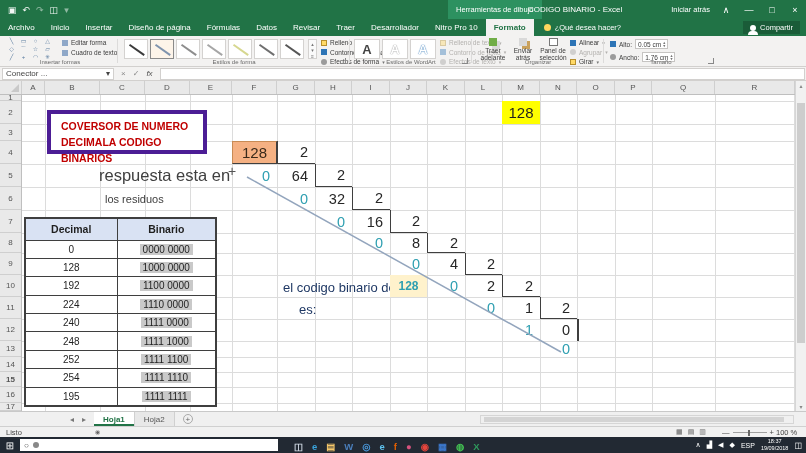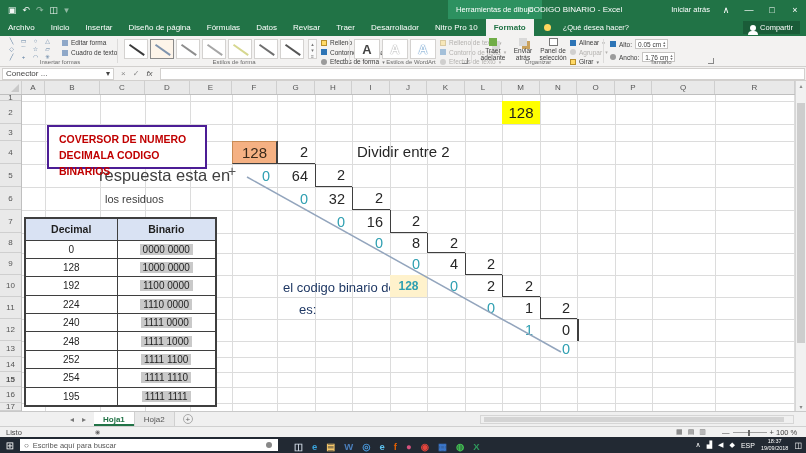--- a/index.html
+++ b/index.html
@@ -15,21 +15,21 @@
   .doc-title{position:absolute;left:528px;top:0;height:19px;display:flex;align-items:center;font-size:8px;white-space:nowrap}
   .tb-right{position:absolute;right:4px;top:0;height:19px;display:flex;align-items:center;gap:9px}
   .signin{font-size:7.5px}
   .wb{font-size:9px;width:14px;text-align:center;cursor:default}
 
   
   .tabrow{position:absolute;left:0;top:19px;width:806px;height:17px;background:#217346;display:flex;align-items:flex-end;font-size:8px;color:#fff}
   #ribbon-tabs{display:flex;height:100%;align-items:stretch}
   .rtab{display:flex;align-items:center;padding:0 8px;white-space:nowrap}
   .rtab.active{background:#f3f2f1;color:#217346;font-weight:700}
-  .help-item{display:flex;align-items:center;gap:12px;margin-left:10px;font-size:7.5px;height:100%}
+  .help-item{display:flex;align-items:center;gap:4px;margin-left:10px;font-size:7.5px;height:100%}
   .bulb{width:7px;height:7px;border-radius:50%;background:#ffd75e}
   .share-btn{position:absolute;right:6px;bottom:2px;display:flex;align-items:center;gap:4px;background:#1a5c38;padding:2px 7px;font-size:7.5px}
   .person{width:6px;height:6px;border-radius:50%;background:#fff;position:relative}
   .person:after{content:"";position:absolute;left:-2px;top:6px;width:10px;height:4px;border-radius:5px 5px 0 0;background:#fff}
 
   
   .ribbon{position:absolute;left:0;top:36px;width:806px;height:31px;background:#f3f2f1;border-bottom:1px solid #d2d0ce;font-size:6.5px;color:#3b3b3b}
   .rsep{position:absolute;top:3px;bottom:3px;width:1px;background:#dcdbda}
   .glabel{position:absolute;bottom:1px;width:100%;text-align:center;font-size:6px;color:#6a6a6a;white-space:nowrap}
   .rgroup{position:absolute;top:0;height:100%}
@@ -99,21 +99,21 @@
   .cell.dividend{background:#F5B183;border:1px solid #c88b55;border-right:1.5px solid #3f3f3f;border-bottom:1.5px solid #3f3f3f;justify-content:center;padding:0;font-size:15px;color:#3a2a1a}
   .cell.hl-yellow{background:#FFFF00;justify-content:center;padding:0;font-size:15px;color:#1f1f1f}
   .cell.hl-pale{background:#FFF2CC;justify-content:center;padding:0;font-size:12px;font-weight:700;color:#2E9FB1}
   .stext{position:absolute;white-space:nowrap;z-index:3}
   #heading{left:318px;top:7px;font-size:15.5px;color:#1F3864}
   #divide{left:357px;top:48px;font-size:15px;color:#262626}
   #resp1{left:99px;top:71px;font-size:16.5px;color:#404040}
   #resp2{left:105px;top:98px;font-size:11px;color:#404040}
   #reslbl{left:283px;top:185px;font-size:13px;color:#1F3864}
   #eslbl{left:299px;top:207px;font-size:13px;color:#1F3864}
-  .note-box{position:absolute;left:47px;top:30px;width:160px;height:44px;background:#fff;border:2px solid #4c1d95;z-index:4;padding:5px 0 0 10px;color:#C00000;font-weight:700;font-size:10.5px;line-height:1.5}
+  .note-box{position:absolute;left:47px;top:15px;width:160px;height:44px;background:#fff;border:4px solid #4c1d95;z-index:4;padding:5px 0 0 10px;color:#C00000;font-weight:700;font-size:10.5px;line-height:1.5}
   .dec-table{position:absolute;left:24px;top:122px;width:193px;border-collapse:collapse;background:#fff;z-index:4;table-layout:fixed;border:2px solid #3f3f3f}
   .dec-table th,.dec-table td{border:1px solid #3f3f3f;text-align:center;font-size:10px;color:#1f1f1f;height:18.4px;padding:0}
   .dec-table th{background:#D9E2F3;font-weight:700;height:22px;font-size:10.5px}
   .dec-table th:first-child{width:92px}
   .dec-table td span{background:#c9c9c9;padding:0 3px}
   .conn{position:absolute;left:0;top:0;z-index:5;pointer-events:none}
   #cross{left:228px;top:68px;font-size:14px;color:#555;z-index:6;font-weight:400}
   #n12-border{position:absolute;left:577px;top:224px;width:2px;height:22px;background:#3f3f3f;z-index:3}
 
   
@@ -429,21 +429,20 @@
         <div class="rowh" style="top: 277px; height: 15px; font-weight: bold;">15</div>
         <div class="rowh" style="top: 292px; height: 16px;">16</div>
         <div class="rowh" style="top: 308px; height: 8px;">17</div>
       </div>
 
     <div class="note-box">
       <div>COVERSOR DE NUMERO</div>
       <div>DECIMALA CODIGO BINARIOS</div>
     </div>
 
-    <div class="stext" id="divide">Dividir entre 2</div>
     <div class="stext" id="resp1">respuesta esta en</div>
     <div class="stext" id="resp2">los residuos</div>
     <div class="stext" id="reslbl">el codigo binario de</div>
     <div class="stext" id="eslbl">es:</div>
 
     <table class="dec-table">
       <thead>
         <tr>
           <th>Decimal</th>
           <th>Binario</th>
@@ -595,21 +594,20 @@
         </span>
       <span>+</span>
     </div>
     <span class="st-pct">100 %</span>
   </div>
 
   <div class="taskbar">
     <div class="tk-start">⊞</div>
     <div class="tk-search">
       <span class="sic">○</span>
-      <span class="txt">Escribe aquí para buscar</span>
       <span class="tk-person"></span>
     </div>
     <div id="tk-apps">
         <div class="tk-app"><span style="color: rgb(207, 216, 227);">◫</span></div>
         <div class="tk-app"><span style="color: rgb(58, 163, 220);">e</span></div>
         <div class="tk-app"><span style="color: rgb(245, 199, 106);">▤</span></div>
         <div class="tk-app"><span style="color: rgb(74, 126, 187);">W</span></div>
         <div class="tk-app"><span style="color: rgb(74, 155, 224);">◎</span></div>
         <div class="tk-app"><span style="color: rgb(94, 194, 239);">e</span></div>
         <div class="tk-app"><span style="color: rgb(230, 96, 0);">f</span></div>

